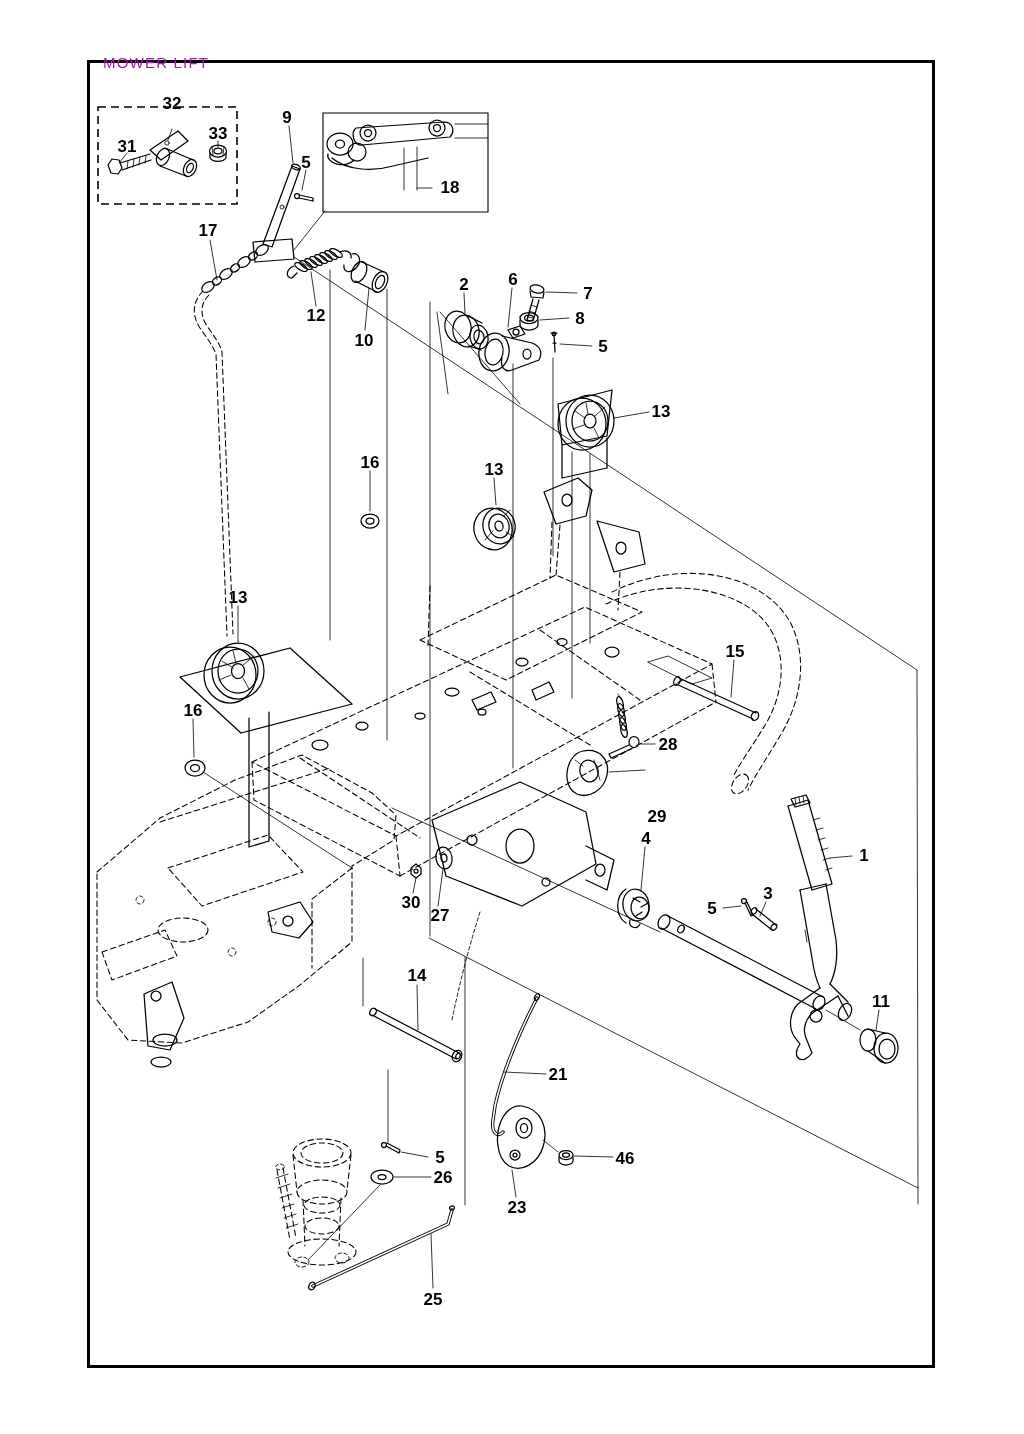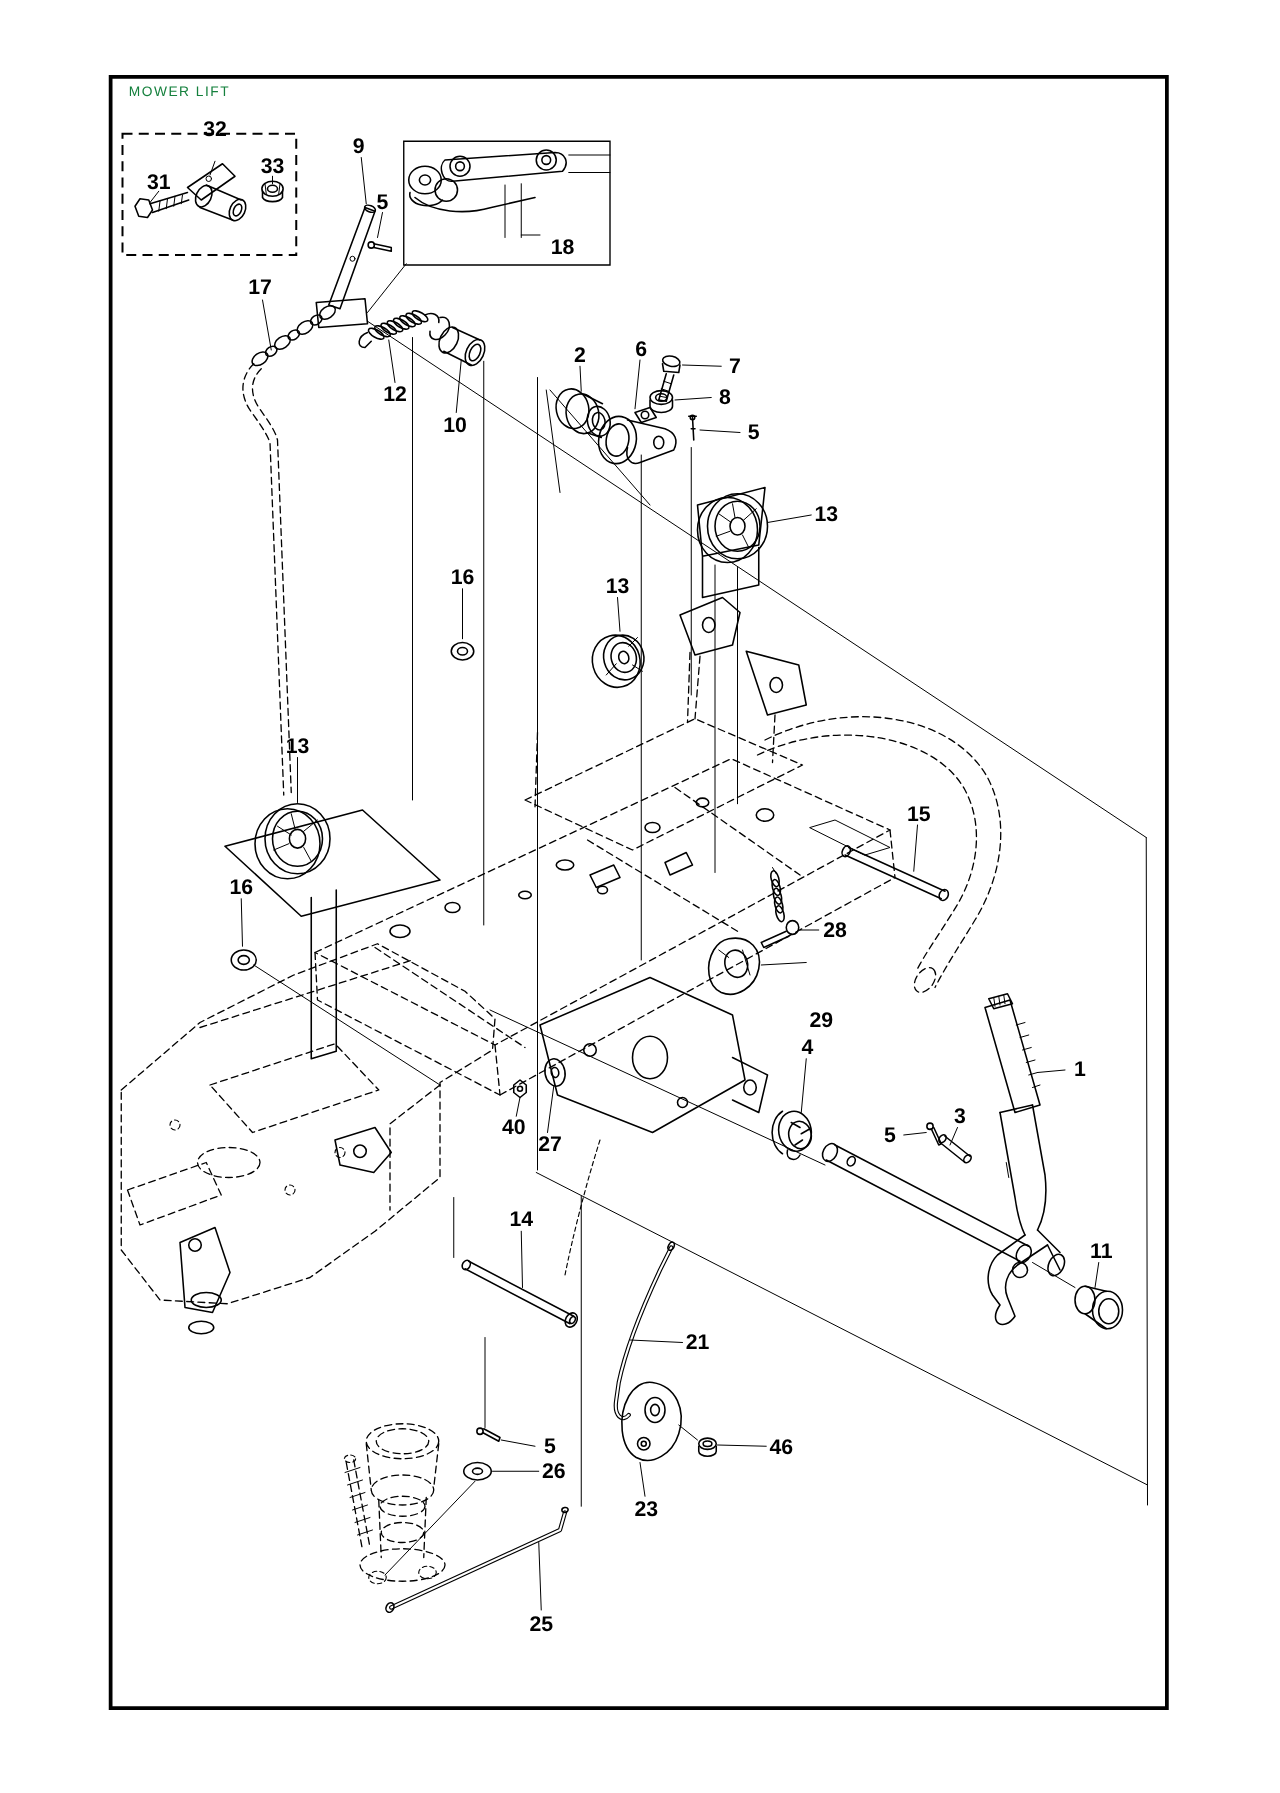--- a/index.html
+++ b/index.html
@@ -1,21 +1,21 @@
 <!DOCTYPE html>
 <html><head>
 <meta charset="utf-8">
 <style>
   html,body{margin:0;padding:0;background:#fff;}
   .page{position:relative;width:1024px;height:1434px;background:#ffffff;
         font-family:"Liberation Sans",sans-serif;overflow:hidden;}
   .frame-border{position:absolute;left:87px;top:60px;width:848px;height:1308px;
         border:3px solid #000;box-sizing:border-box;}
-  .title{position:absolute;left:103px;top:68px;font-size:11px;letter-spacing:1.2px;
-        color:#15803d;font-weight:500;}
+  .title{position:absolute;left:103px;top:54px;font-size:15px;letter-spacing:1.2px;
+        color:#a21caf;font-weight:500;}
   .diagram-svg{position:absolute;left:0;top:0;}
   .callout{position:absolute;font-size:17px;font-weight:bold;color:#000;
         transform:translate(-50%,-50%);white-space:nowrap;line-height:1;}
   svg *{vector-effect:non-scaling-stroke;}
   .ln   {fill:none;stroke:#000;stroke-width:1.25;stroke-linecap:round;stroke-linejoin:round;}
   .thin {fill:none;stroke:#000;stroke-width:0.8;stroke-linecap:round;}
   .dash {fill:none;stroke:#000;stroke-width:1.05;stroke-dasharray:5.5 3.5;stroke-linecap:round;stroke-linejoin:round;}
   .dash2{fill:none;stroke:#000;stroke-width:0.9;stroke-dasharray:3.5 2.5;stroke-linecap:round;}
   .tube {fill:none;stroke:#000;stroke-width:3.4;stroke-linecap:round;stroke-linejoin:round;}
   .tubein{fill:none;stroke:#fff;stroke-width:1.6;stroke-linecap:round;stroke-linejoin:round;}
@@ -420,41 +420,41 @@
       <path class="thin" d="M433,1288 L431,1234"></path>
     </g>
   </svg>
 
   <div>
       <div class="callout" style="left: 127px; top: 146px;">31</div>
       <div class="callout" style="left: 172px; top: 103px;">32</div>
       <div class="callout" style="left: 218px; top: 133px;">33</div>
       <div class="callout" style="left: 287px; top: 117px;">9</div>
       <div class="callout" style="left: 306px; top: 162px;">5</div>
-      <div class="callout" style="left: 450px; top: 187px; margin-top: 11px;">18</div>
+      <div class="callout" style="left: 450px; top: 187px;">18</div>
       <div class="callout" style="left: 208px; top: 230px;">17</div>
       <div class="callout" style="left: 316px; top: 315px;">12</div>
       <div class="callout" style="left: 364px; top: 340px;">10</div>
       <div class="callout" style="left: 464px; top: 284px;">2</div>
       <div class="callout" style="left: 513px; top: 279px;">6</div>
       <div class="callout" style="left: 588px; top: 293px;">7</div>
       <div class="callout" style="left: 580px; top: 318px;">8</div>
       <div class="callout" style="left: 603px; top: 346px;">5</div>
       <div class="callout" style="left: 661px; top: 411px;">13</div>
       <div class="callout" style="left: 370px; top: 462px;">16</div>
       <div class="callout" style="left: 494px; top: 469px;">13</div>
       <div class="callout" style="left: 238px; top: 597px;">13</div>
       <div class="callout" style="left: 735px; top: 651px;">15</div>
       <div class="callout" style="left: 193px; top: 710px;">16</div>
       <div class="callout" style="left: 668px; top: 744px;">28</div>
       <div class="callout" style="left: 657px; top: 770px; margin-top: 46px;">29</div>
       <div class="callout" style="left: 646px; top: 838px;">4</div>
       <div class="callout" style="left: 864px; top: 855px;">1</div>
       <div class="callout" style="left: 768px; top: 893px;">3</div>
-      <div class="callout" style="left: 411px; top: 902px;">40</div>
+      <div class="callout" style="left: 411px; top: 902px;">30</div>
       <div class="callout" style="left: 712px; top: 908px;">5</div>
       <div class="callout" style="left: 440px; top: 915px;">27</div>
       <div class="callout" style="left: 417px; top: 975px;">14</div>
       <div class="callout" style="left: 881px; top: 1001px;">11</div>
       <div class="callout" style="left: 558px; top: 1074px;">21</div>
       <div class="callout" style="left: 440px; top: 1157px;">5</div>
       <div class="callout" style="left: 625px; top: 1158px;">46</div>
       <div class="callout" style="left: 443px; top: 1177px;">26</div>
       <div class="callout" style="left: 517px; top: 1207px;">23</div>
       <div class="callout" style="left: 433px; top: 1299px;">25</div>

